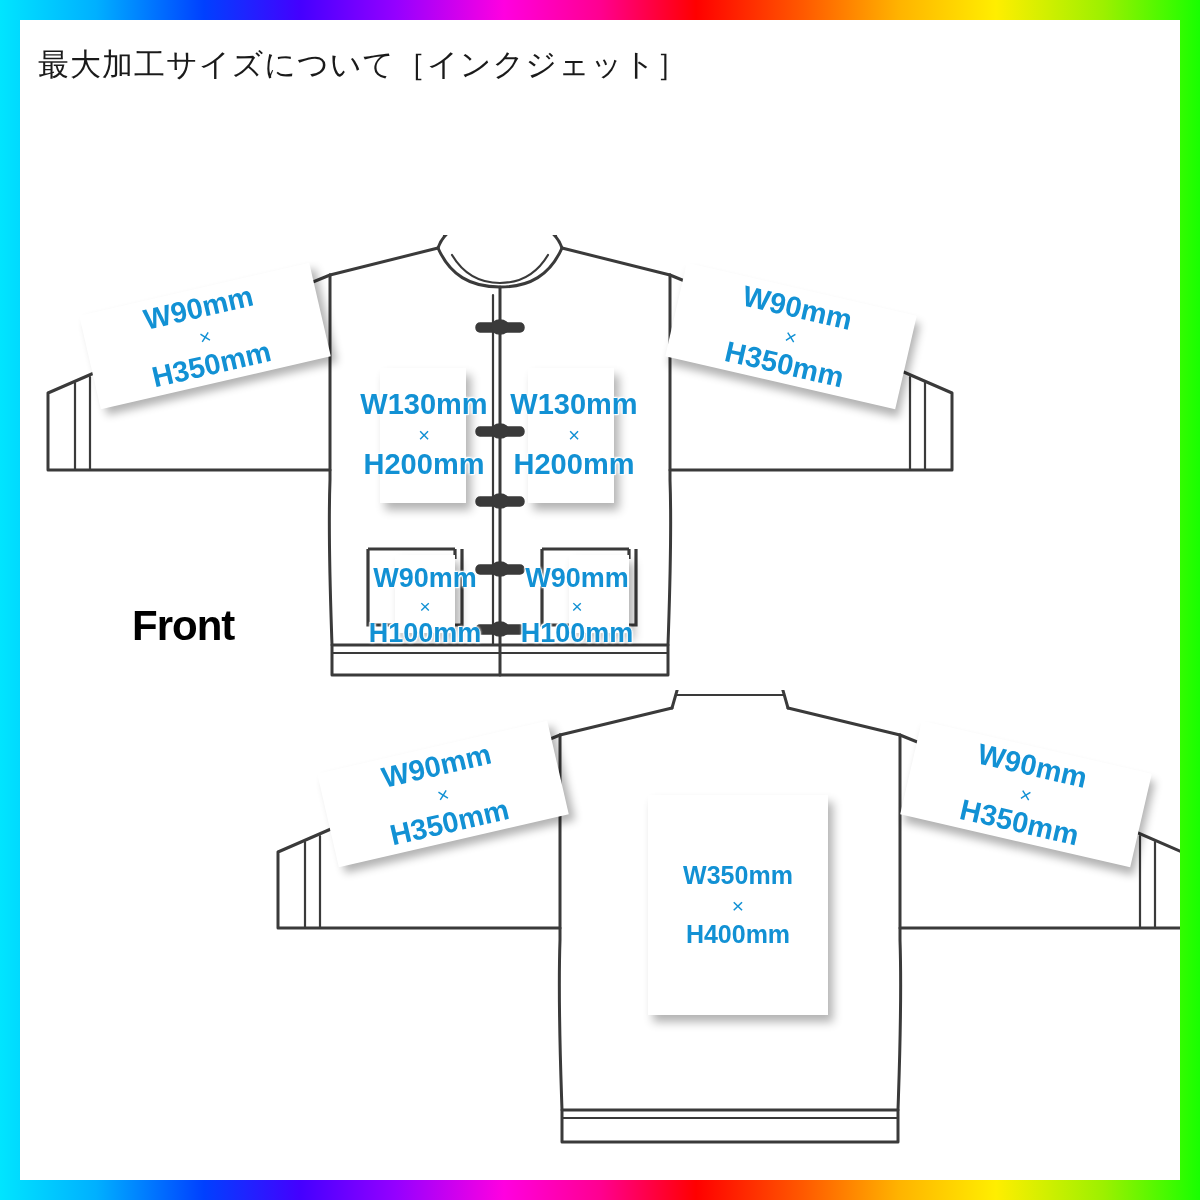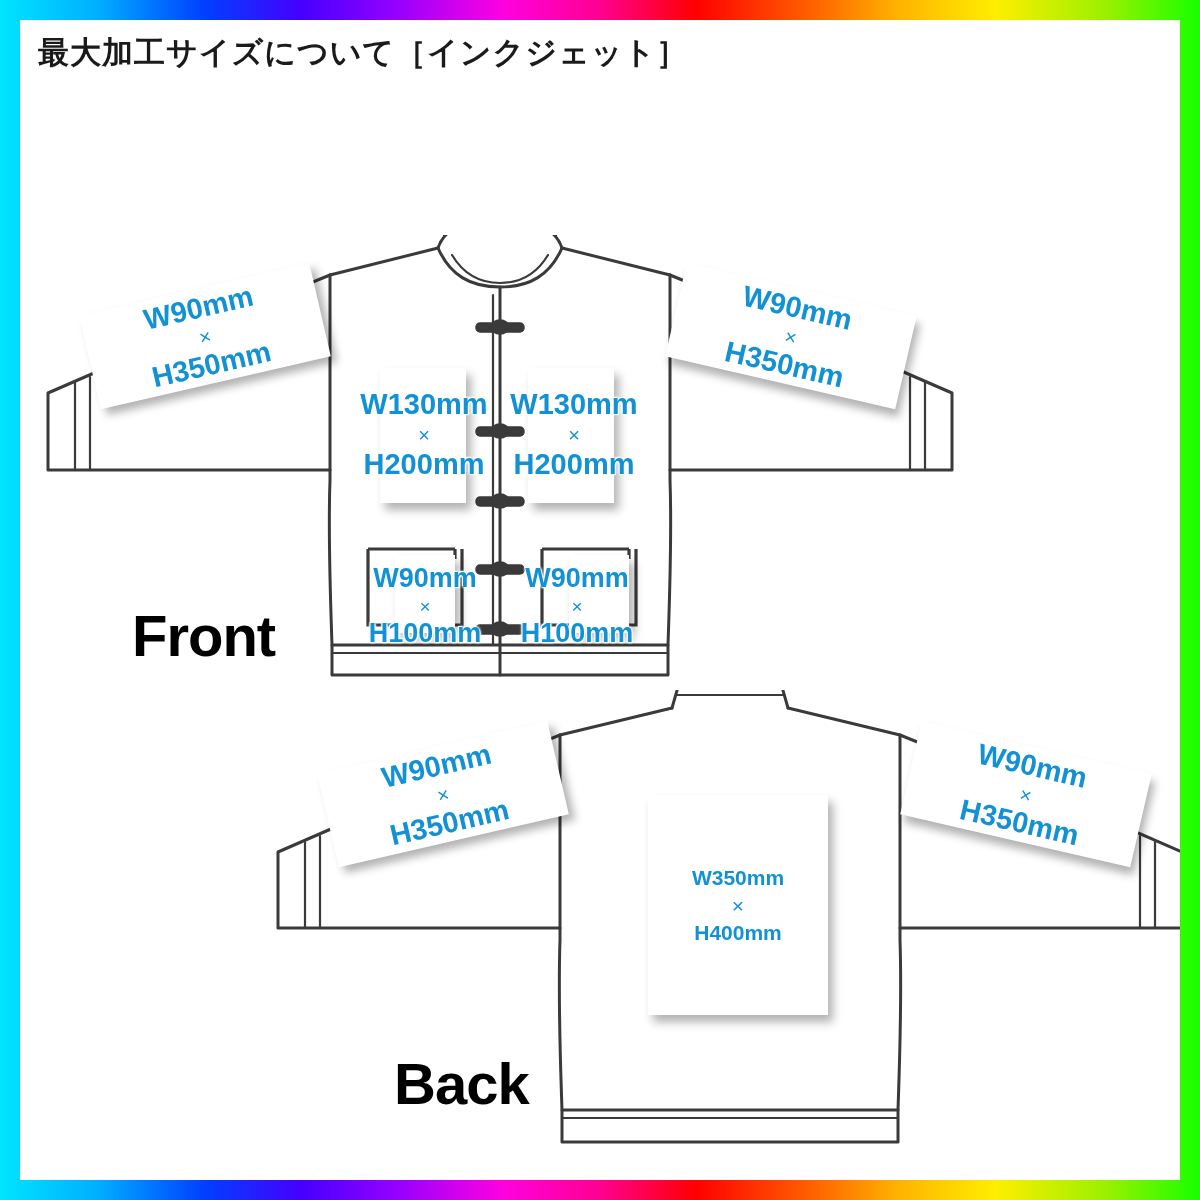--- a/index.html
+++ b/index.html
@@ -40,36 +40,36 @@
     width: 1160px;
     height: 1160px;
     background: #ffffff;
     overflow: hidden;
   }
 
   
   #title {
     position: absolute;
     left: 18px;
-    top: 12px;
+    top: 24px;
     font-family: "DejaVu Sans", "Liberation Sans", sans-serif;
     font-size: 31px;
-    font-weight: bold;
+    font-weight: normal;
     color: #1a1a1a;
     letter-spacing: 1px;
     white-space: nowrap;
   }
 
   
   .viewword {
     position: absolute;
     font-family: "Liberation Sans", sans-serif;
     font-weight: bold;
     color: #000000;
-    font-size: 58px;
+    font-size: 42px;
     letter-spacing: -1px;
     white-space: nowrap;
   }
   #front-word { left: 112px; top: 582px; }
   #back-word  { left: 374px; top: 1030px; }
 
   
   .garment {
     position: absolute;
   }
@@ -131,21 +131,21 @@
   .sleeve-plate .x  { font-size: 20px; margin: 5px 0 4px 0; }
 
   
   .chest-plate { width: 86px; height: 135px; }
 
   
   .pocket-plate { width: 60px; height: 78px; }
 
   
   .back-plate { width: 180px; height: 220px; }
-  .back-plate .l1, .back-plate .l2 { font-size: 21px; }
+  .back-plate .l1, .back-plate .l2 { font-size: 25px; }
   .back-plate .x  { font-size: 21px; margin: 7px 0 6px 0; }
 
   .chest-text .l1, .chest-text .l2 { font-size: 29px; }
   .chest-text .x { font-size: 20px; margin: 6px 0 5px 0; }
   .pocket-text .l1, .pocket-text .l2 { font-size: 27px; }
   .pocket-text .x { font-size: 19px; margin: 5px 0 4px 0; }
 
   .garment svg { display: block; }
   .ink { fill: none; stroke: #3a3a3a; stroke-width: 3; stroke-linecap: round; stroke-linejoin: round; }
   .ink-thin { fill: none; stroke: #3a3a3a; stroke-width: 2.2; stroke-linecap: round; stroke-linejoin: round; }
@@ -246,21 +246,20 @@
       <div class="l1">W90mm</div>
       <div class="x">×</div>
       <div class="l2">H350mm</div>
     </div>
     <div class="plate sleeve-plate" style="left:653px; top:268px; transform: rotate(13deg);">
       <div class="l1">W90mm</div>
       <div class="x">×</div>
       <div class="l2">H350mm</div>
     </div>
 
-    <div class="viewword" id="back-word">Back</div>
 
     <div class="garment" id="back-garment">
       <svg viewBox="0 0 930 460" width="930" height="460" aria-hidden="true">
 
         <path class="ink" d="M 300 45 L 110 122 L 18 162 L 18 238 L 300 238"></path>
         <path class="ink-thin" d="M 45 152 L 45 238"></path>
         <path class="ink-thin" d="M 60 146 L 60 238"></path>
 
         <path class="ink" d="M 640 45 L 830 122 L 922 162 L 922 238 L 640 238"></path>
         <path class="ink-thin" d="M 895 152 L 895 238"></path>

